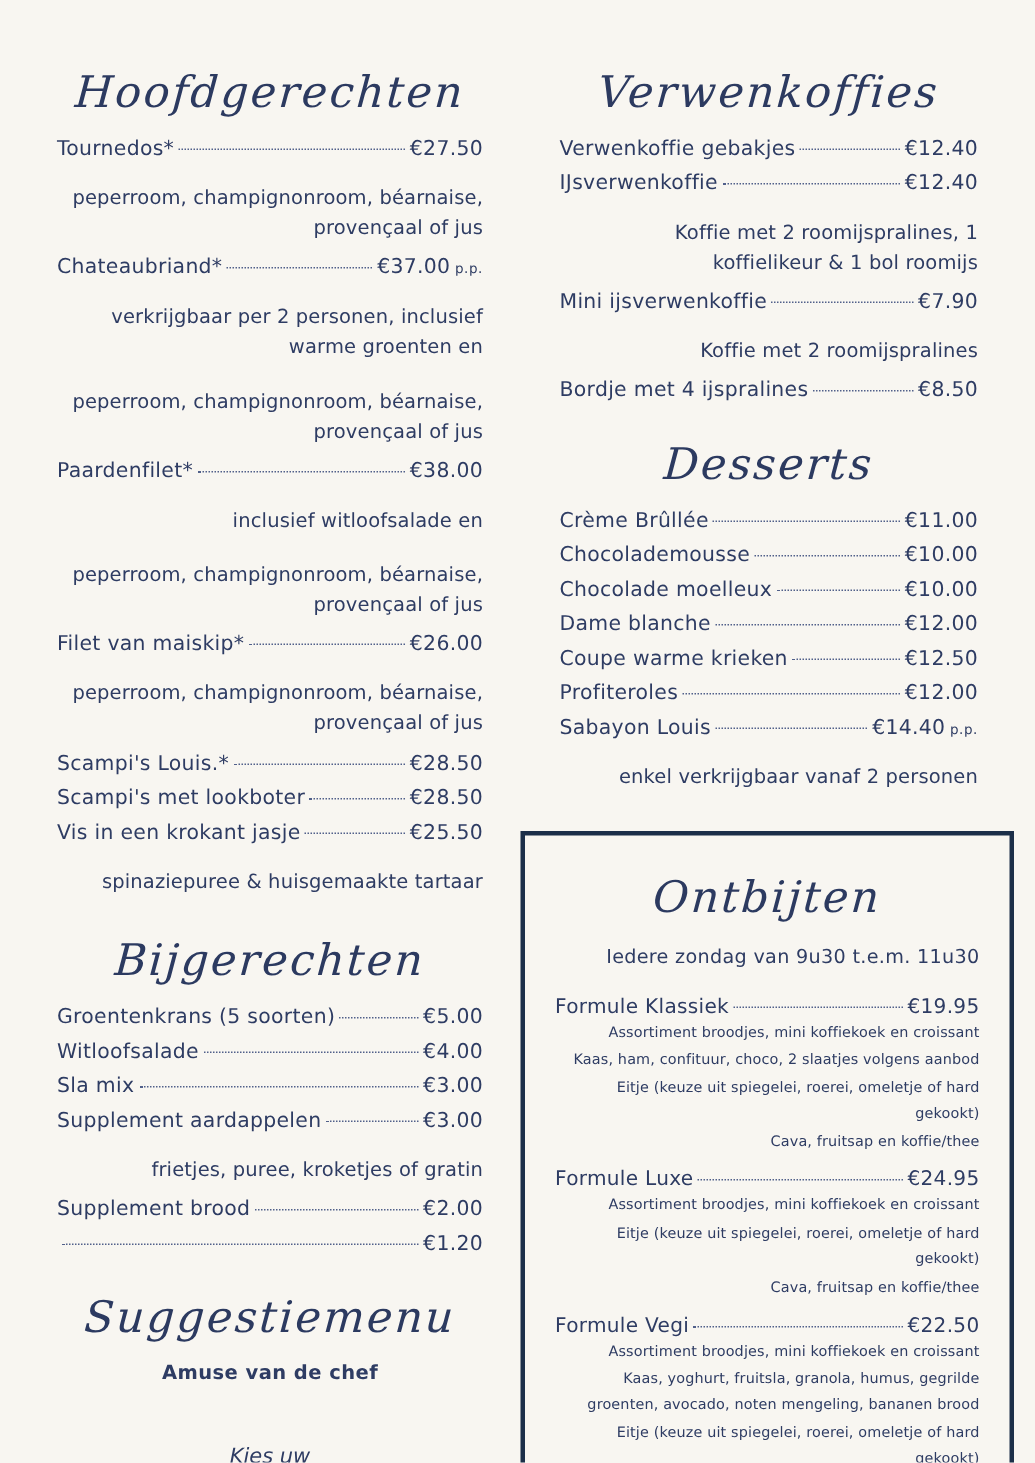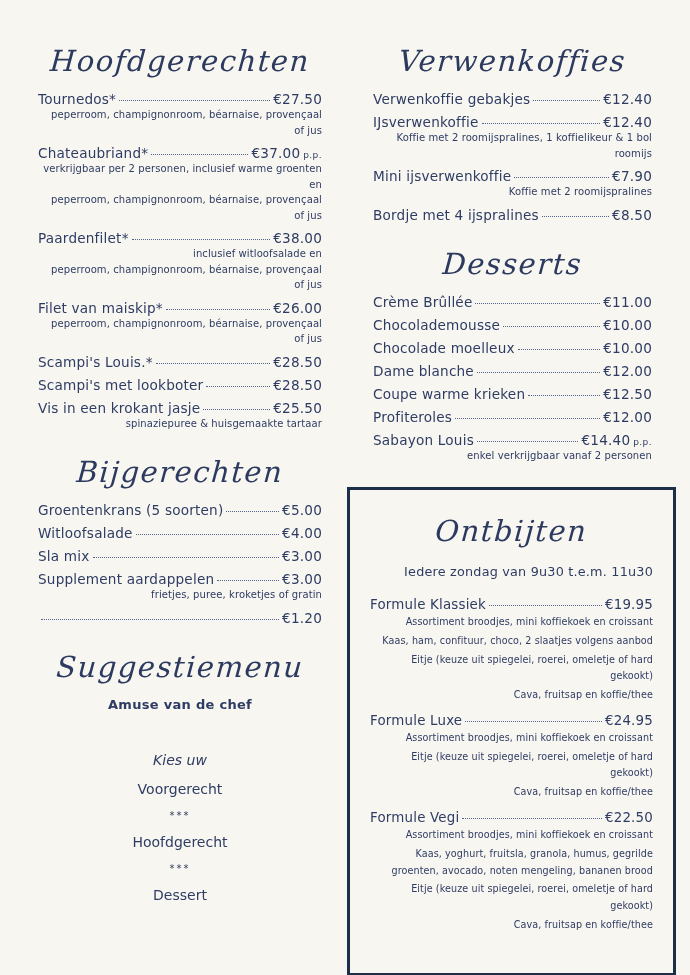--- a/index.html
+++ b/index.html
@@ -22,21 +22,21 @@
   }
   .menu-section { margin-bottom:24px; }
   .right-pad { padding:0 24px 0 26px; }
 
   .menu-item { margin-bottom:7px;text-align:right; }
   .row { display:flex; align-items:baseline; font-size:13.6px; letter-spacing:0.2px; }
   .mi-name { white-space:nowrap; }
   .leader { flex:1; margin:0 3px; border-bottom:1.6px dotted #51608a; transform:translateY(-3px); min-width:8px; }
   .mi-price { white-space:nowrap; }
   .mi-suffix { font-size:9px; margin-left:3px; letter-spacing:0.4px; }
-  .mi-note { font-size:10px; line-height:1.55; margin-top:0; letter-spacing:0.1px; }
+  .mi-note { font-size:13px; line-height:1.55; margin-top:16px; letter-spacing:0.1px; }
 
   
   .suggestie { text-align:center; margin-top:14px; }
   .sug-sub { font-weight:bold; font-size:13px; margin:4px 0 40px; letter-spacing:0.3px; }
   .sug-line { font-size:14px; margin:13px 0; }
   .sug-line.italic { font-style:italic; }
   .sug-line.stars { font-size:10px; letter-spacing:2px; margin:8px 0; }
 
   
   .ontbijten-box { border:3px solid #1c2f49; padding:24px 20px 30px; margin-top:4px; background:#f8f6f1; }
@@ -161,20 +161,28 @@
   <div class="menu-item">
     <div class="row">
       <span class="mi-name">Supplement aardappelen</span>
       <span class="leader"></span>
       <span class="mi-price">€3.00</span>
 
     </div>
   <div class="mi-note">frietjes, puree, kroketjes of gratin</div>
             </div>
 
+  <div class="menu-item">
+    <div class="row">
+      <span class="mi-name">Supplement brood</span>
+      <span class="leader"></span>
+      <span class="mi-price">€2.00</span>
+
+    </div>
+  </div>
 
   <div class="menu-item">
     <div class="row">
       <span class="leader"></span>
       <span class="mi-price">€1.20</span>
 
     </div>
   </div>
 </div>
       </div>

